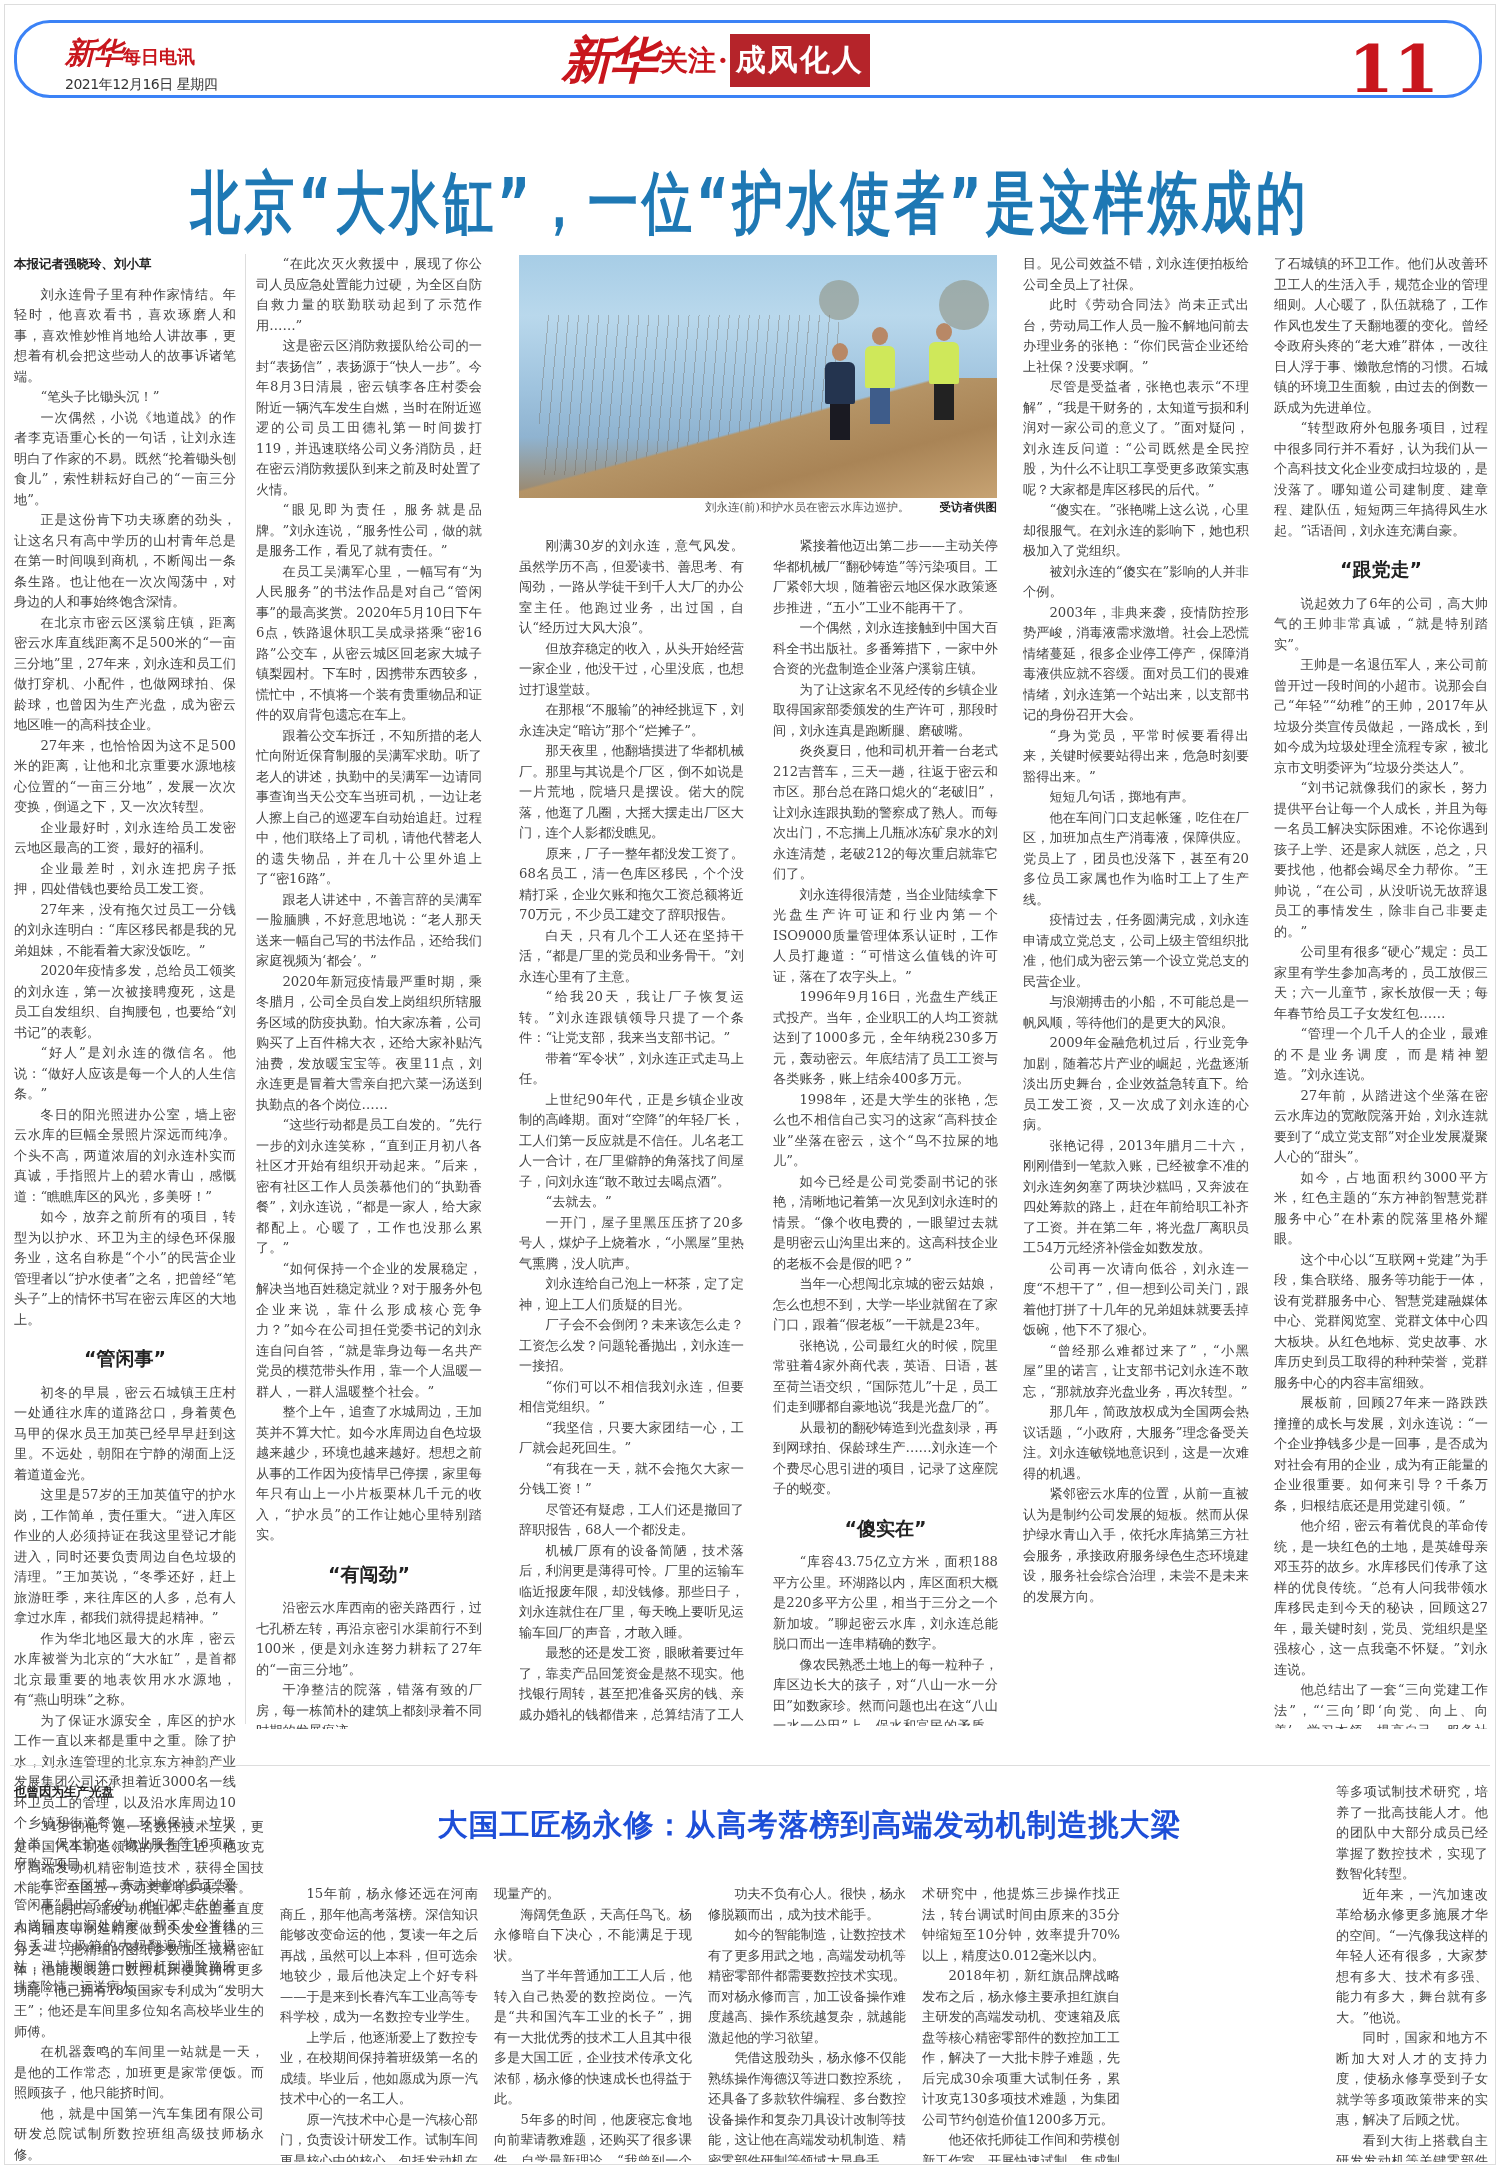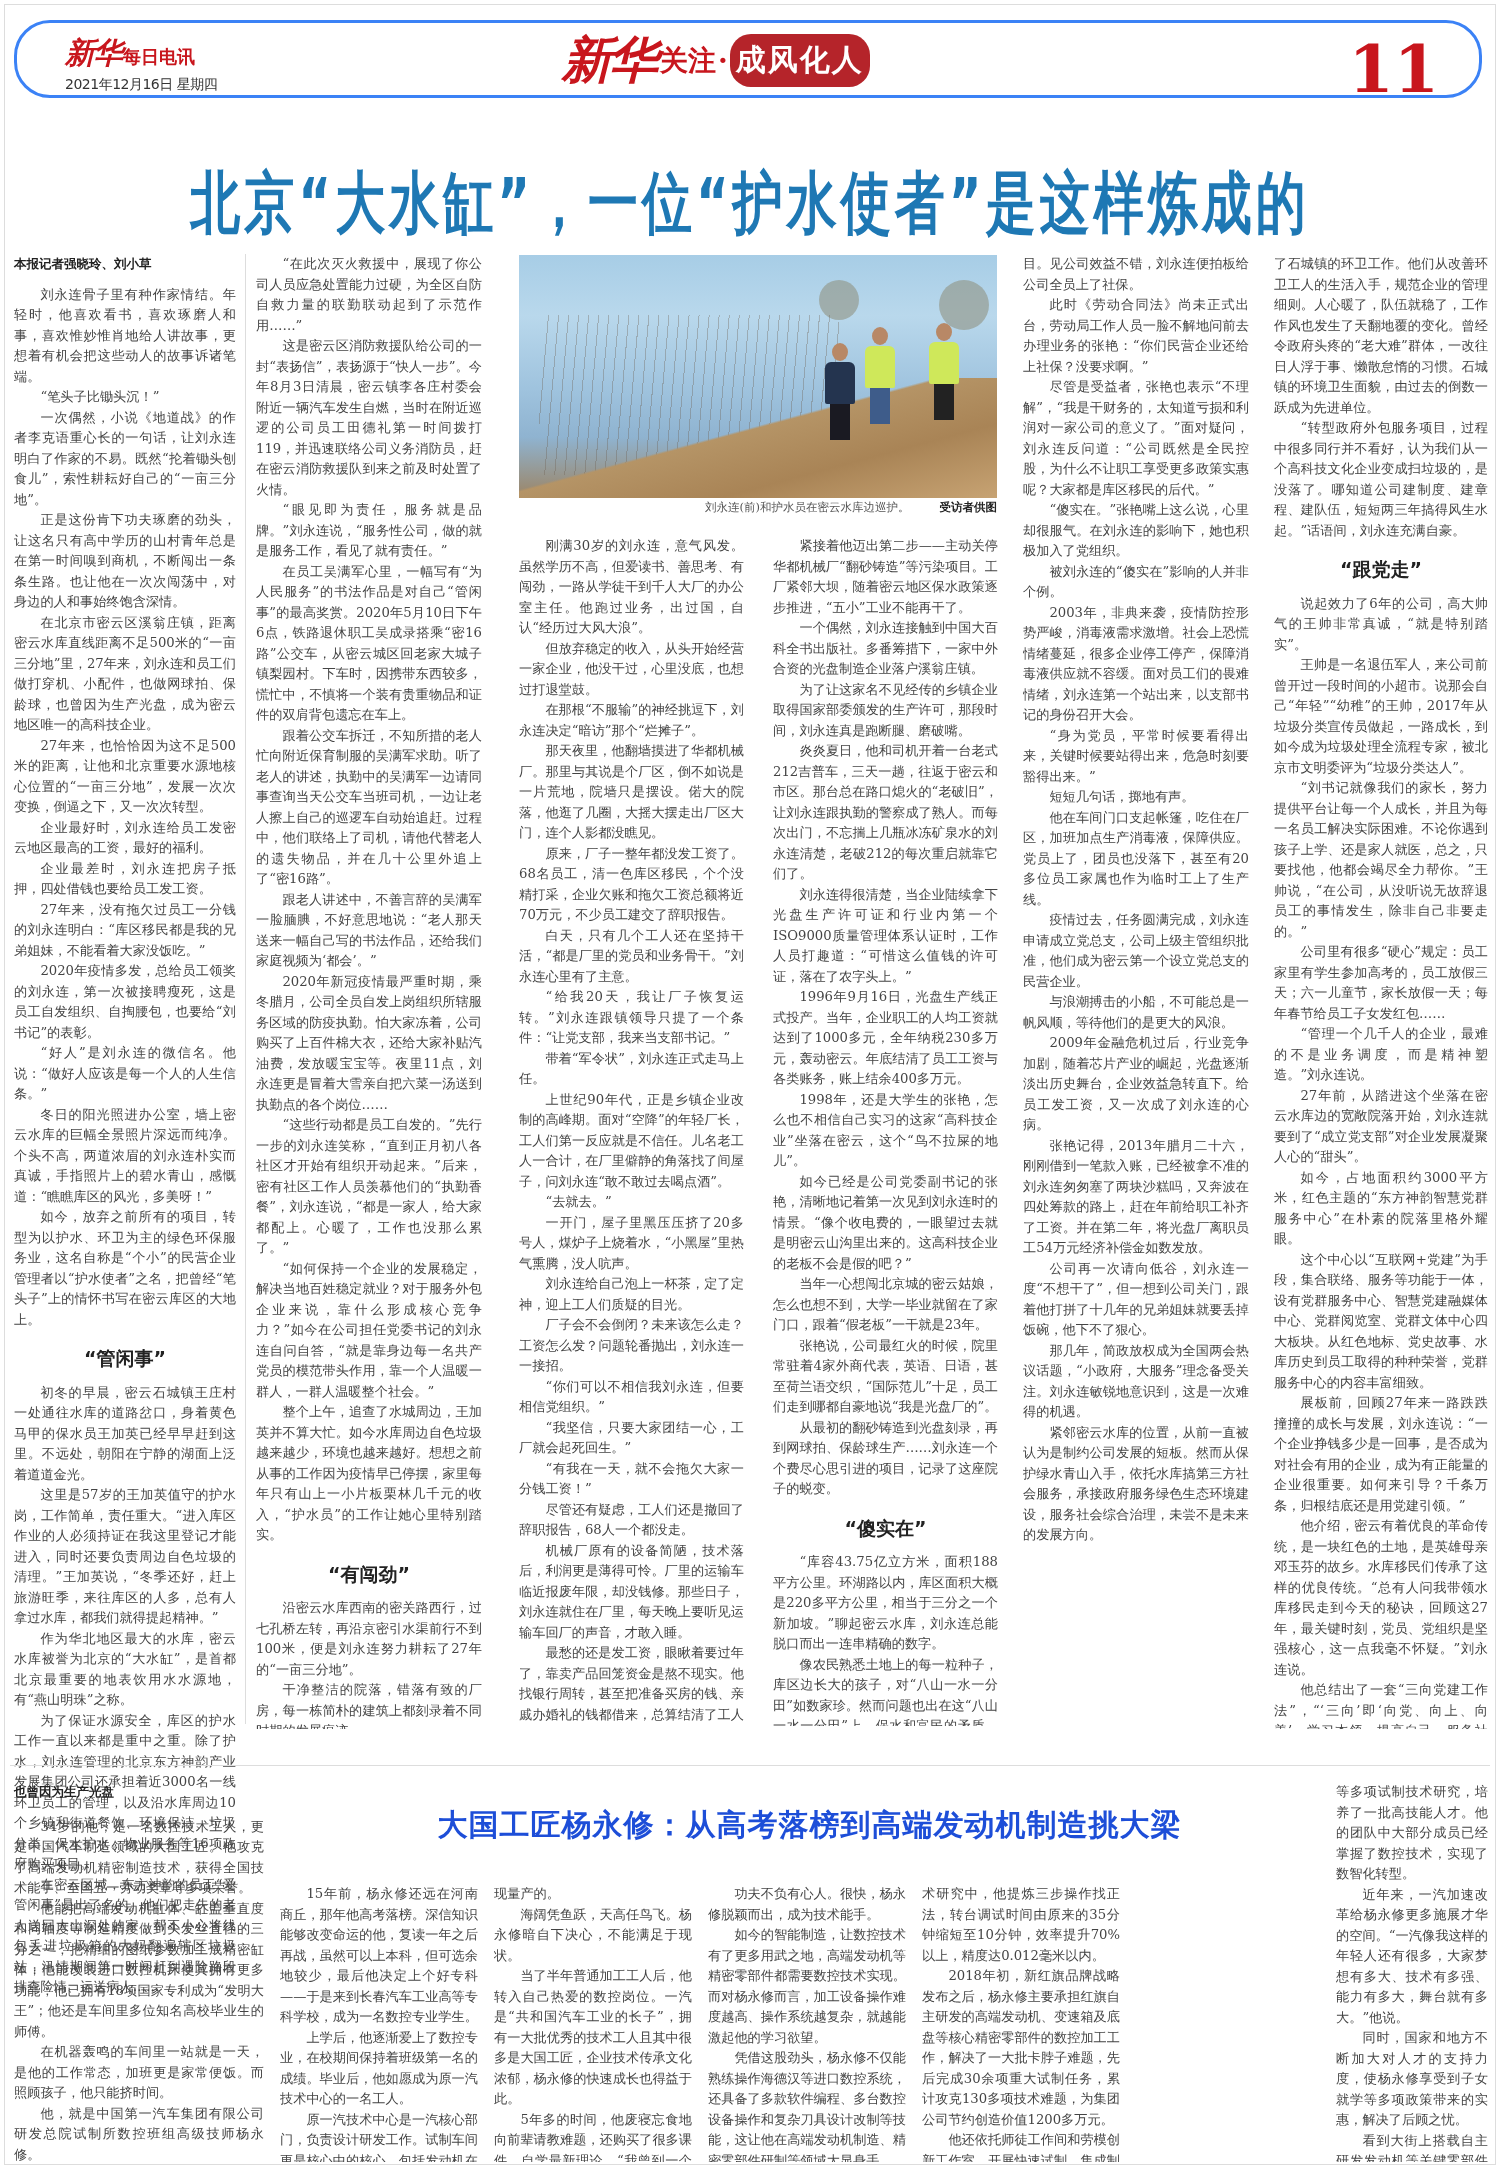--- a/index.html
+++ b/index.html
@@ -7,21 +7,21 @@
   .page-border { position: absolute; left: 4px; top: 4px; width: 1492px; height: 2161px; border: 1px solid #ddd; }
   .masthead { position: absolute; left: 14px; top: 20px; width: 1468px; height: 78px; border: 3px solid #3b82f6; border-radius: 36px; background: #fff; }
   .mh-brand { position: absolute; left: 48px; top: 10px; }
   .mh-brand .logo { font-family: "DejaVu Serif", serif; font-style: italic; font-weight: bold; color: #c8161d; font-size: 30px; letter-spacing: -2px; }
   .mh-brand .paper { font-family: "DejaVu Sans", sans-serif; font-weight: bold; color: #c8161d; font-size: 18px; margin-left: 2px; }
   .mh-brand .date { display: block; font-family: "DejaVu Sans", sans-serif; font-size: 14px; color: #333; margin-top: 2px; letter-spacing: -0.5px; }
   .mh-center { position: absolute; left: 545px; top: 4px; display: flex; align-items: center; }
   .mh-center .logo2 { font-family: "DejaVu Serif", serif; font-style: italic; font-weight: bold; color: #c8161d; font-size: 50px; letter-spacing: -4px; }
   .mh-center .focus { font-family: "DejaVu Serif", serif; font-weight: bold; color: #c8161d; font-size: 28px; margin-left: 6px; }
   .mh-center .dot { color: #c8161d; font-size: 28px; margin: 0 2px; font-weight: bold; }
-  .mh-center .column { background: #b5242a; color: #fff; font-family: Liberation Sans, sans-serif; font-weight: bold; font-size: 30px; padding: 6px 6px; letter-spacing: 2px; border-radius: 21px; }
+  .mh-center .column { background: #b5242a; color: #fff; font-family: Liberation Sans, sans-serif; font-weight: bold; font-size: 30px; padding: 6px 6px; letter-spacing: 2px; }
   .mh-pageno { position: absolute; right: 40px; top: 8px; font-family: "DejaVu Serif", serif; font-weight: bold; color: #c8161d; font-size: 65px; }
 
   .headline1 { position: absolute; left: 0; width: 1500px; top: 158px; text-align: center; font-family: "DejaVu Sans", sans-serif; font-weight: bold; font-size: 50px; color: #1e78b4; letter-spacing: 4px; transform: scaleY(1.35); transform-origin: center top; }
 
   .col { position: absolute; font-size: 13.2px; line-height: 20.5px; color: #444; text-align: justify; }
   .col p { text-indent: 2em; }
   .byline { font-family: "DejaVu Sans", sans-serif; font-size: 12.5px; color: #222; font-weight: bold; text-indent: 0 !important; margin-bottom: 10px; }
   .subhead { font-family: "DejaVu Sans", sans-serif; font-weight: bold; font-size: 19px; color: #222; text-align: center; text-indent: 0 !important; margin: 18px 0 14px; }
   .vsep { position: absolute; width: 1px; background: #ddd; }
 
@@ -180,20 +180,21 @@
   <p>被刘永连的“傻实在”影响的人并非个例。</p>
   <p>2003年，非典来袭，疫情防控形势严峻，消毒液需求激增。社会上恐慌情绪蔓延，很多企业停工停产，保障消毒液供应就不容缓。面对员工们的畏难情绪，刘永连第一个站出来，以支部书记的身份召开大会。</p>
   <p>“身为党员，平常时候要看得出来，关键时候要站得出来，危急时刻要豁得出来。”</p>
   <p>短短几句话，掷地有声。</p>
   <p>他在车间门口支起帐篷，吃住在厂区，加班加点生产消毒液，保障供应。党员上了，团员也没落下，甚至有20多位员工家属也作为临时工上了生产线。</p>
   <p>疫情过去，任务圆满完成，刘永连申请成立党总支，公司上级主管组织批准，他们成为密云第一个设立党总支的民营企业。</p>
   <p>与浪潮搏击的小船，不可能总是一帆风顺，等待他们的是更大的风浪。</p>
   <p>2009年金融危机过后，行业竞争加剧，随着芯片产业的崛起，光盘逐渐淡出历史舞台，企业效益急转直下。给员工发工资，又一次成了刘永连的心病。</p>
   <p>张艳记得，2013年腊月二十六，刚刚借到一笔款入账，已经被拿不准的刘永连匆匆塞了两块沙糕吗，又奔波在四处筹款的路上，赶在年前给职工补齐了工资。并在第二年，将光盘厂离职员工54万元经济补偿金如数发放。</p>
   <p>公司再一次请向低谷，刘永连一度“不想干了”，但一想到公司关门，跟着他打拼了十几年的兄弟姐妹就要丢掉饭碗，他下不了狠心。</p>
+  <p>“曾经那么难都过来了”，“小黑屋”里的诺言，让支部书记刘永连不敢忘，“那就放弃光盘业务，再次转型。”</p>
   <p>那几年，简政放权成为全国两会热议话题，“小政府，大服务”理念备受关注。刘永连敏锐地意识到，这是一次难得的机遇。</p>
   <p>紧邻密云水库的位置，从前一直被认为是制约公司发展的短板。然而从保护绿水青山入手，依托水库搞第三方社会服务，承接政府服务绿色生态环境建设，服务社会综合治理，未尝不是未来的发展方向。</p>
 
 </div>
 
 <div class="col" style="left:1274px; top:254px; width:214px; height:1475px; overflow:hidden;">
   <p style="text-indent:0">了石城镇的环卫工作。他们从改善环卫工人的生活入手，规范企业的管理细则。人心暖了，队伍就稳了，工作作风也发生了天翻地覆的变化。曾经令政府头疼的“老大难”群体，一改往日人浮于事、懒散怠惰的习惯。石城镇的环境卫生面貌，由过去的倒数一跃成为先进单位。</p>
   <p>“转型政府外包服务项目，过程中很多同行并不看好，认为我们从一个高科技文化企业变成扫垃圾的，是没落了。哪知道公司建制度、建章程、建队伍，短短两三年搞得风生水起。”话语间，刘永连充满自豪。</p>
   <h3 class="subhead">“跟党走”</h3>
   <p>说起效力了6年的公司，高大帅气的王帅非常真诚，“就是特别踏实”。</p>

